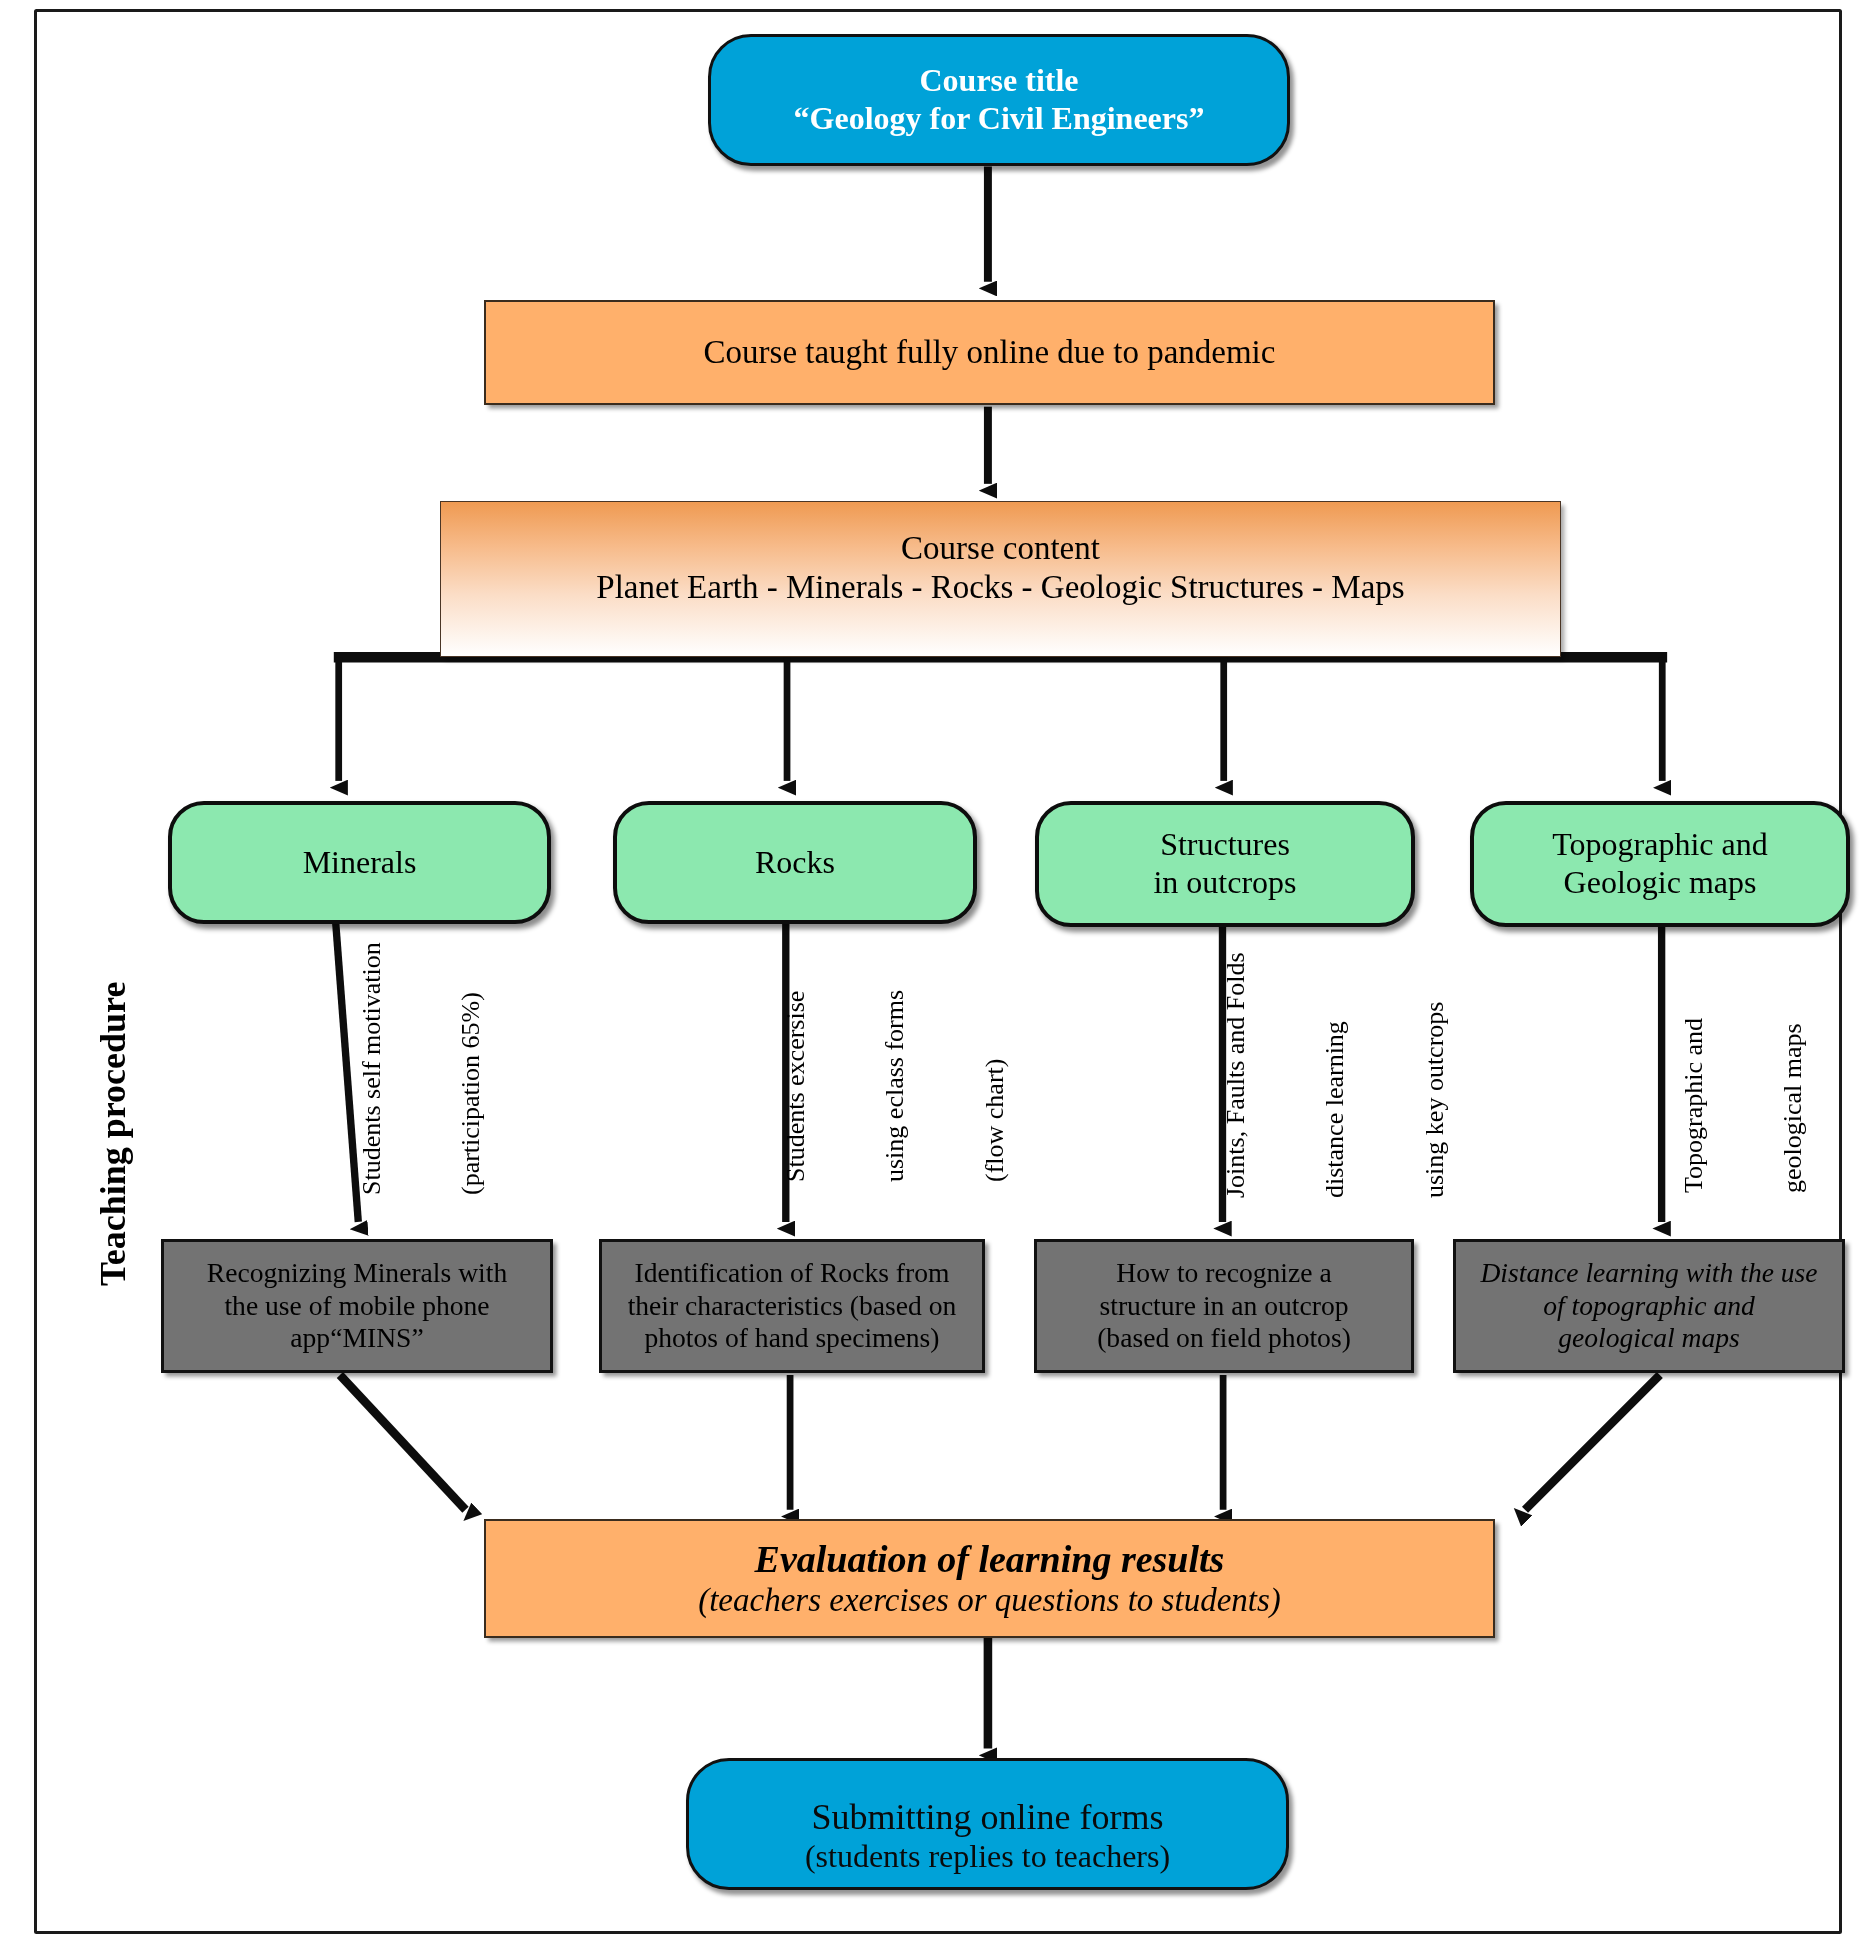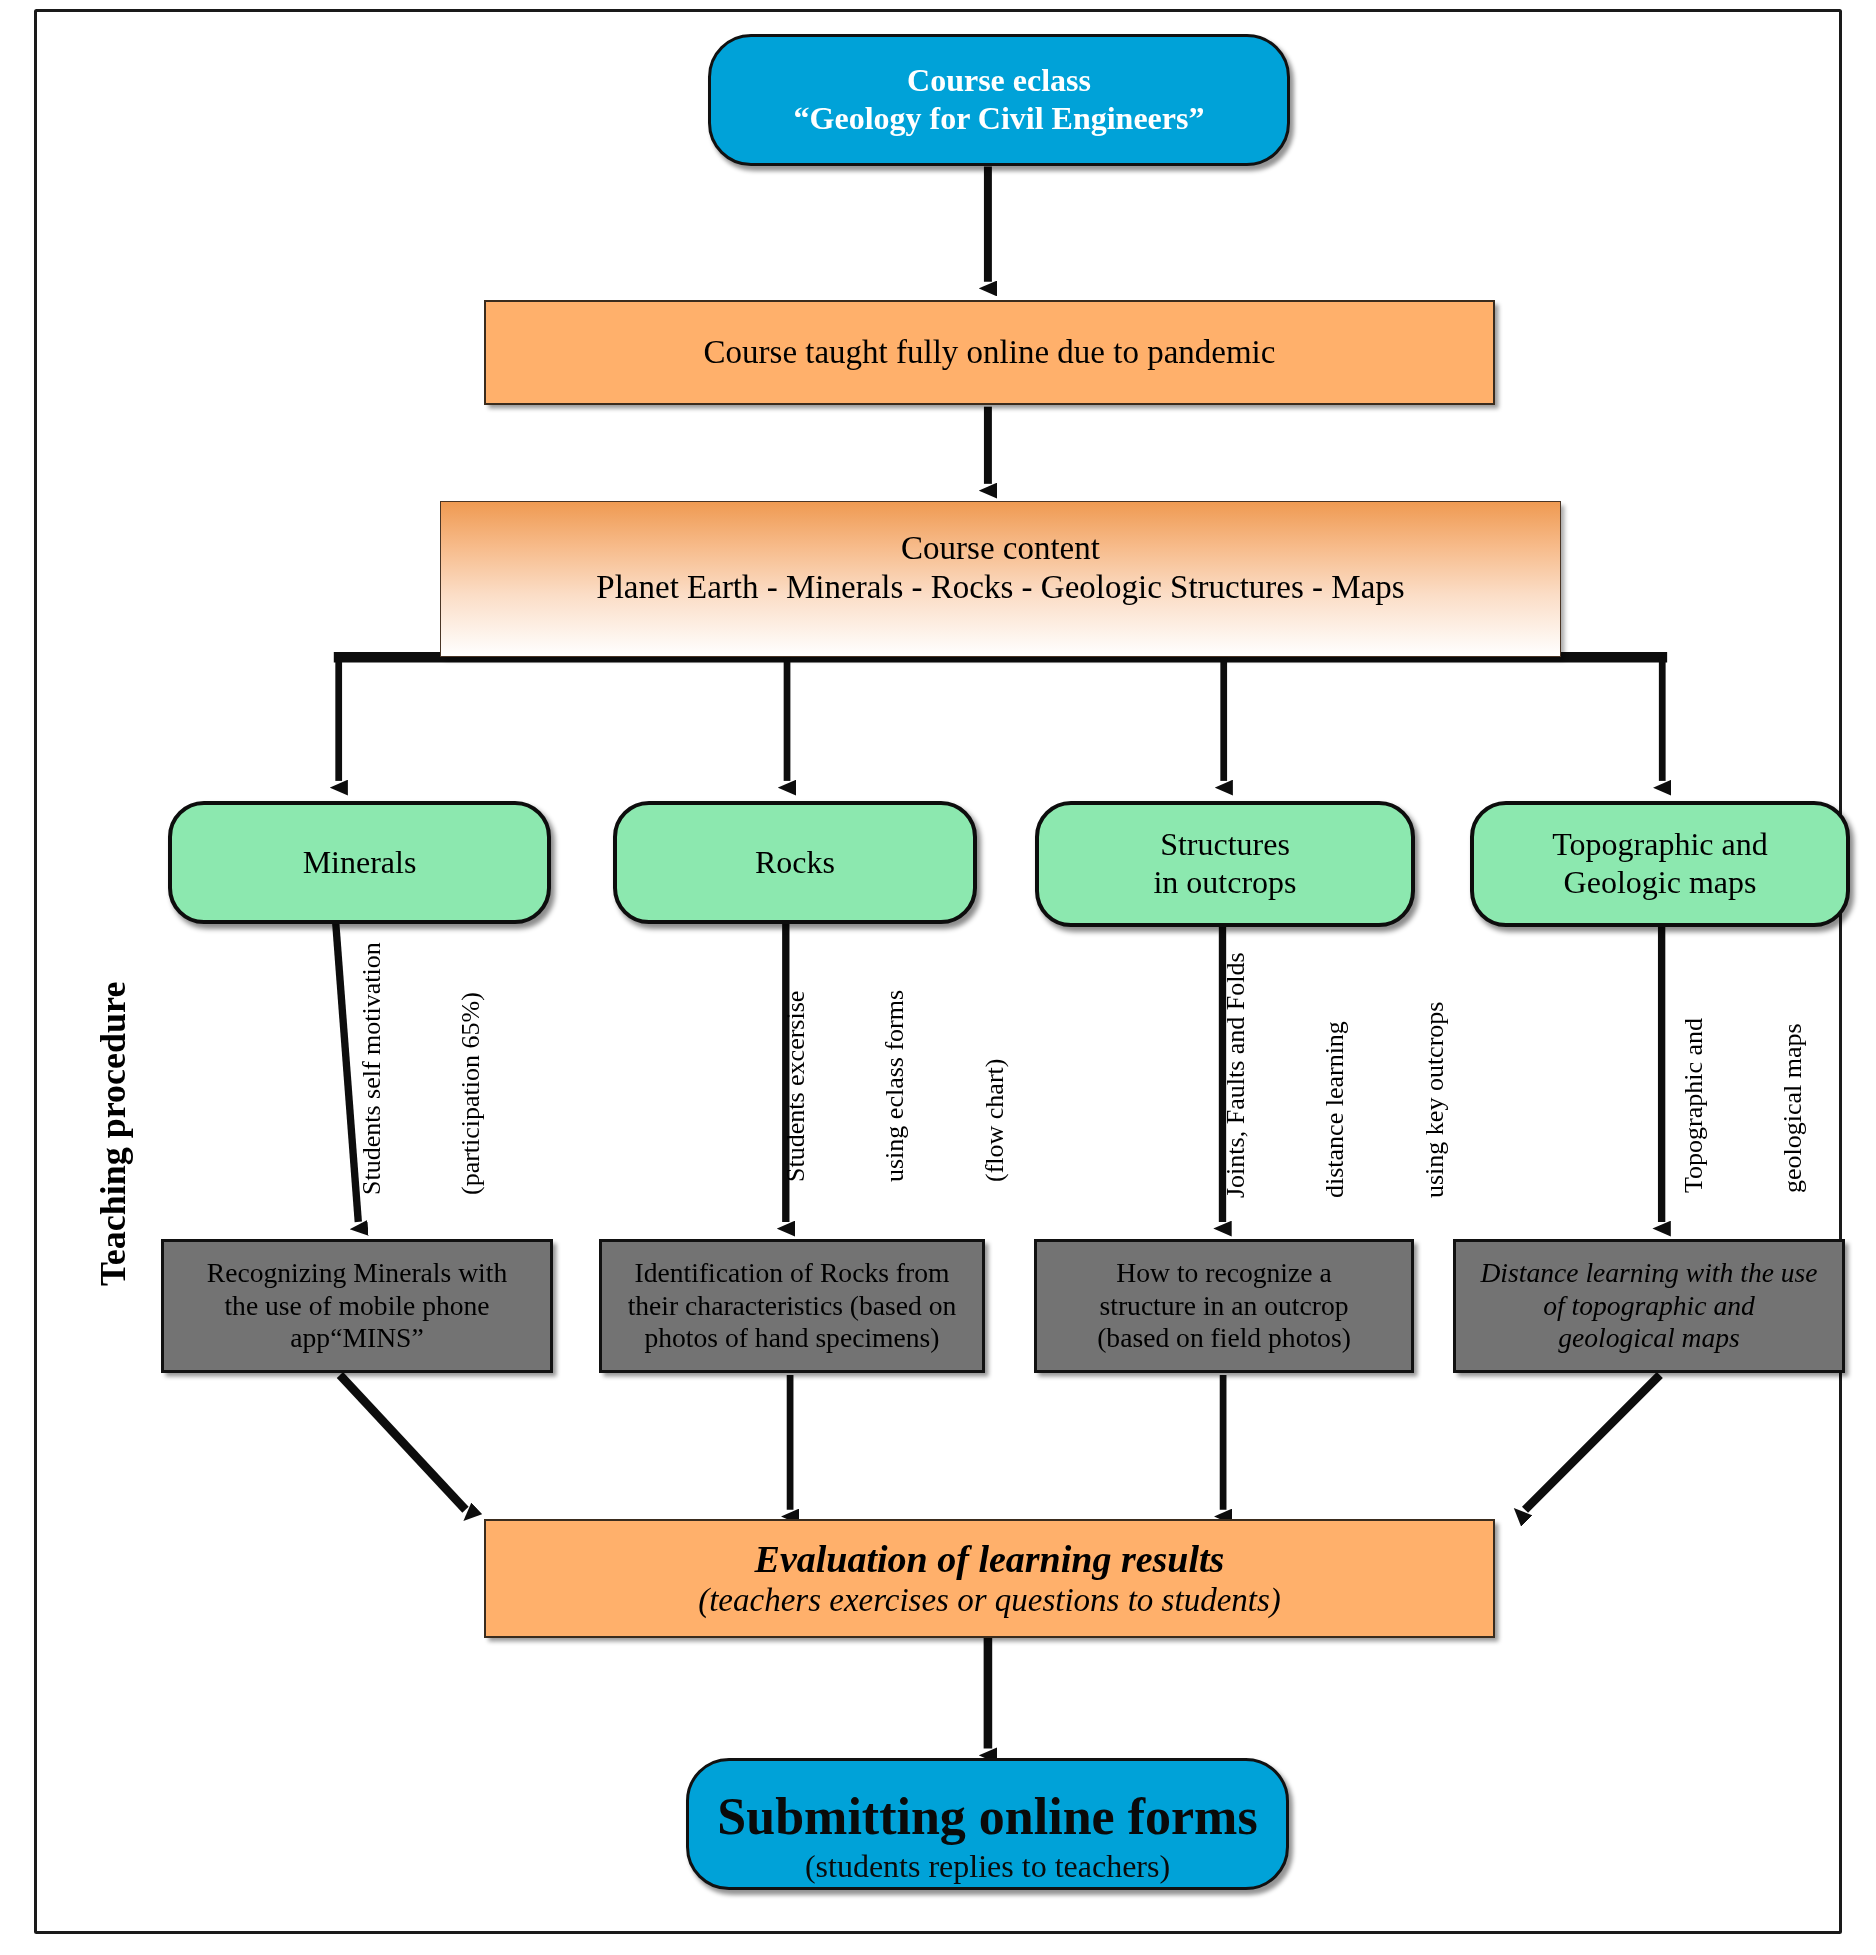--- a/index.html
+++ b/index.html
@@ -133,21 +133,21 @@
     <line x1="1290" y1="2245" x2="1290" y2="2465" stroke="#0d0d0d" stroke-width="11" marker-end="url(#ah)"></line>
     <line x1="1997" y1="2245" x2="1997" y2="2465" stroke="#0d0d0d" stroke-width="11" marker-end="url(#ah)"></line>
     <line x1="2710" y1="2245" x2="2490" y2="2465" stroke="#0d0d0d" stroke-width="14" marker-end="url(#ah)"></line>
 
     <line x1="1613" y1="2673" x2="1613" y2="2855" stroke="#0d0d0d" stroke-width="14" marker-end="url(#ah)"></line>
   </svg>
 
   <div class="side-label" style="left:92px;top:1286px;font-size:36px;">Teaching procedure</div>
 
   <div class="node pill-blue top" style="left:708px;top:34px;width:582px;height:132px;font-size:32px;">
-    <span class="t-line">Course eclass</span>
+    <span class="t-line">Course title</span>
     <span class="t-line">“Geology for Civil Engineers”</span>
   </div>
 
   <div class="node rect-orange" style="left:484px;top:300px;width:1011px;height:105px;font-size:33px;">
     <span class="t-line">Course taught fully online due to pandemic</span>
   </div>
 
   <div class="node rect-grad" style="left:440px;top:501px;width:1121px;height:156px;font-size:33px;justify-content:flex-start;padding-top:27px;">
     <span class="t-line">Course content</span>
     <span class="t-line">Planet Earth - Minerals - Rocks - Geologic Structures - Maps</span>
@@ -216,18 +216,18 @@
     <span class="t-line">of topographic and</span>
     <span class="t-line">geological maps</span>
   </div>
 
   <div class="node rect-orange" style="left:484px;top:1519px;width:1011px;height:119px;font-size:33px;font-style:italic;">
     <span class="t-line" style="font-weight:bold;font-size:38px;">Evaluation of learning results</span>
     <span class="t-line">(teachers exercises or questions to students)</span>
   </div>
 
   <div class="node pill-blue bottom" style="left:686px;top:1758px;width:603px;height:132px;font-size:32px;">
-    <span class="t-line" style="font-weight:bold;font-size:52px;margin-top:24px;">Submitting online forms</span>
+    <span class="t-line" style="font-weight:normal;font-size:36px;margin-top:24px;">Submitting online forms</span>
     <span class="t-line">(students replies to teachers)</span>
   </div>
 
 </div>
 
 
 </body></html>

